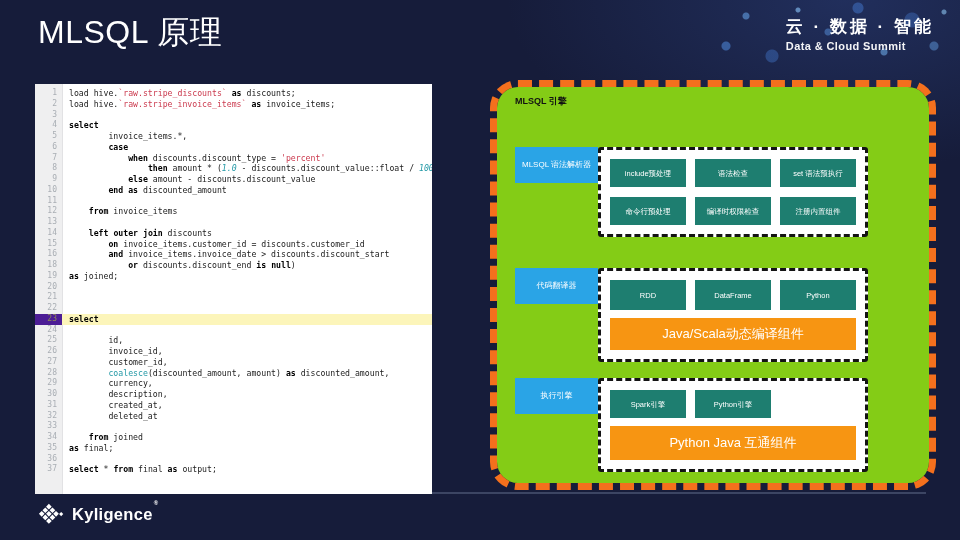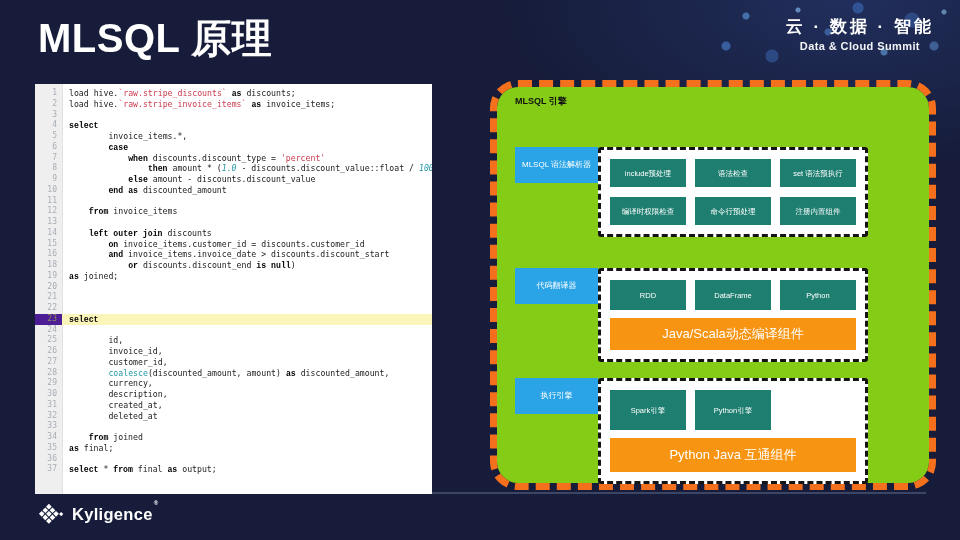--- a/index.html
+++ b/index.html
@@ -6,23 +6,23 @@
   body{
     width:960px;height:540px;position:relative;overflow:hidden;
     background:
       radial-gradient(520px 260px at 88% 0%, rgba(42,62,120,.55) 0%, rgba(22,28,58,0) 65%),
       #161c3a;
     font-family:"Liberation Sans", sans-serif;
   }
   
   .slide-title{
     position:absolute;left:38px;top:11px;
-    font-size:40px;font-weight:bold;color:#ffffff;letter-spacing:.5px;z-index:2;
-  }
-  .brand{position:absolute;right:26px;top:15px;text-align:center;color:#fff;z-index:2;}
+    font-size:32px;font-weight:normal;color:#ffffff;letter-spacing:.5px;z-index:2;
+  }
+  .brand{position:absolute;right:26px;top:15px;text-align:left;color:#fff;z-index:2;}
   .brand-cn{font-size:17px;font-weight:bold;letter-spacing:3px;}
   .brand-en{font-size:11px;font-weight:bold;letter-spacing:.4px;margin-top:2px;opacity:.95;}
   .brand-dots{
     position:absolute;right:8px;top:2px;width:240px;height:66px;z-index:1;
     background:
       radial-gradient(circle 4px at 14px 44px, rgba(90,160,255,.45) 0 4px, transparent 5px),
       radial-gradient(circle 3px at 34px 14px, rgba(110,180,255,.5) 0 3px, transparent 4px),
       radial-gradient(circle 6px at 60px 54px, rgba(80,150,255,.3) 0 6px, transparent 7px),
       radial-gradient(circle 2px at 86px 8px,  rgba(140,200,255,.6) 0 2px, transparent 3px),
       radial-gradient(circle 3px at 116px 30px, rgba(100,170,255,.4) 0 3px, transparent 4px),
@@ -39,21 +39,21 @@
     position:absolute;left:35px;top:84px;width:397px;height:410px;z-index:1;
     background:linear-gradient(to right,#efeff0 27px,#e2e2e4 27px,#e2e2e4 28px,#ffffff 28px);
     font-family:"DejaVu Sans Mono", monospace;font-size:8.2px;color:#1b1b1b;
     padding-top:4px;box-sizing:border-box;overflow:hidden;
   }
   .cl{display:flex;height:10.75px;line-height:10.75px;}
   .ln{flex:0 0 27px;box-sizing:border-box;text-align:right;padding-right:5px;color:#a9aeb4;font-size:8px;}
   .ct{flex:1;white-space:pre;padding-left:7px;}
   .hl{background:#fcf5ba;}
   .hl .ln{background:#4c1d95;color:#8f8a57;}
-  .k{font-weight:bold;color:#000;font-family:Liberation Mono, monospace;}
+  .k{font-weight:bold;color:#000;}
   .s{color:#cb3a4e;}
   .n{color:#2399a6;font-style:italic;}
   .f{color:#2399a6;}
 
   
   .dpanel{
     position:absolute;left:490px;top:80px;width:446px;height:410px;z-index:1;box-sizing:border-box;
     border:7px dashed #f4701d;border-radius:28px;background:#84cc16;background-clip:padding-box;
   }
   .dpanel-inner{position:relative;width:100%;height:100%;}
@@ -64,21 +64,21 @@
     flex:0 0 83px;height:36px;background:#2aa4e6;color:#fff;font-size:8px;
     display:flex;align-items:center;justify-content:center;text-align:center;line-height:1.3;
   }
   .dgroup{flex:0 0 270px;box-sizing:border-box;border:3px dashed #141414;border-radius:3px;padding:9px;background:#fff;}
   .dboxes{display:flex;flex-wrap:wrap;gap:10px 9px;}
   .dbox{
     flex:0 0 calc((100% - 18px)/3);height:28px;background:#1e7e70;color:#fff;font-size:7.5px;
     display:flex;align-items:center;justify-content:center;text-align:center;box-sizing:border-box;line-height:1.2;
   }
   .drow-1 .dbox{height:30px}
-  .drow-2 .dbox{height:40px}
+  .drow-2 .dbox{height:28px}
   .dbar{
     margin-top:8px;height:32px;background:#f79512;color:#fff;font-size:13px;
     display:flex;align-items:center;justify-content:center;
   }
   .drow-2 .dbar{height:34px}
 
   
   .footer-logo{position:absolute;left:38px;top:502px;display:flex;align-items:center;gap:7px;color:#fff;z-index:2;}
   .klogo-text{font-size:16.5px;font-weight:bold;letter-spacing:.3px;}
   .klogo-reg{font-size:6px;vertical-align:top;position:relative;top:-5px;left:1px;}
@@ -247,22 +247,22 @@
   <div class="dpanel-inner">
     <div class="dtitle">MLSQL 引擎</div>
     <div id="diagram-rows">
         <div class="drow drow-0">
           <div class="dlabel">MLSQL 语法解析器</div>
           <div class="dgroup">
             <div class="dboxes">
               <div class="dbox">include预处理</div>
               <div class="dbox">语法检查</div>
               <div class="dbox">set 语法预执行</div>
+              <div class="dbox">命令行预处理</div>
               <div class="dbox">编译时权限检查</div>
-              <div class="dbox">命令行预处理</div>
               <div class="dbox">注册内置组件</div>
             </div>
           </div>
         </div>
         <div class="drow drow-1">
           <div class="dlabel">代码翻译器</div>
           <div class="dgroup">
             <div class="dboxes">
               <div class="dbox">RDD</div>
               <div class="dbox">DataFrame</div>

